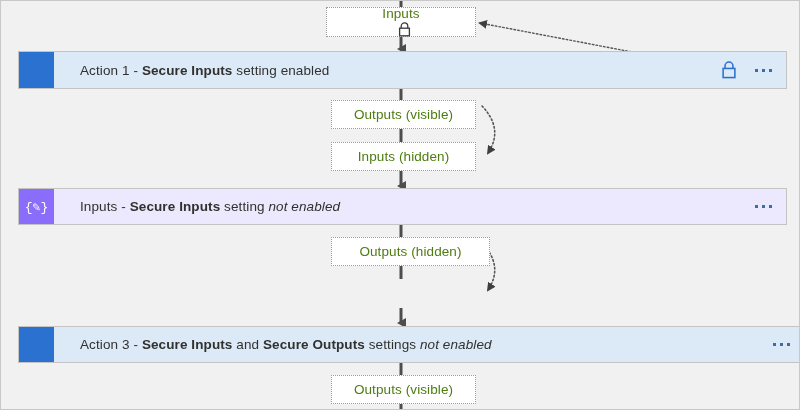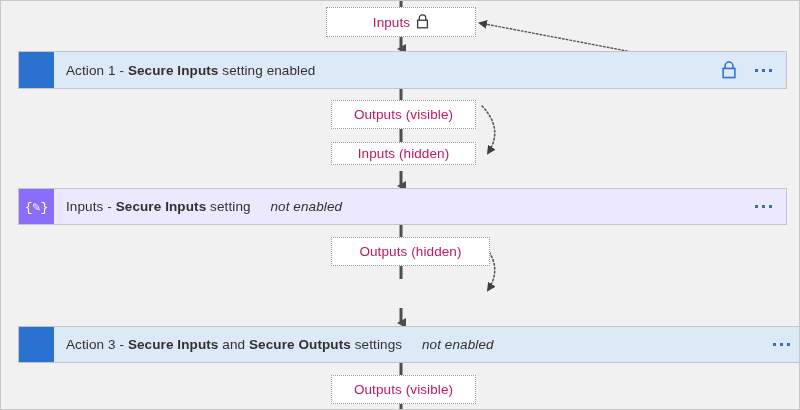--- a/index.html
+++ b/index.html
@@ -39,24 +39,25 @@
   
   .databox {
     position: absolute;
     box-sizing: border-box;
     background: #ffffff;
     border: 1px dotted #9b9b9b;
     display: flex;
     align-items: center;
     justify-content: center;
     font-size: 13.5px;
-    color: #be185d;
+    color: #4d7c0f;
     letter-spacing: .1px;
     z-index: 3;
     white-space: nowrap;
+    flex-direction: column;
   }
   .databox .lockglyph {
     display: inline-block;
     margin-left: 6px;
     position: relative;
     top: 1px;
   }
 
   
   .steprow {
@@ -79,28 +80,28 @@
     justify-content: center;
     color: #ffffff;
     font-size: 13px;
     font-family: "Liberation Mono", monospace;
   }
   .stepicon.blue   { background: #2b72d0; }
   .stepicon.purple { background: #8a6dfb; }
 
   .steplabel {
     flex: 1 1 auto;
-    padding-left: 12px;
+    padding-left: 26px;
     font-size: 13.5px;
     color: #31312f;
     white-space: nowrap;
     letter-spacing: .1px;
   }
   .steplabel b { font-weight: bold; }
-  .steplabel i { font-style: italic; margin-left: 16px; }
+  .steplabel i { font-style: italic; }
 
   .rowlock {
     flex: 0 0 auto;
     margin-right: 8px;
     display: flex;
     align-items: center;
   }
 
   .dots {
     flex: 0 0 auto;
@@ -185,21 +186,21 @@
       <i></i>
         <i></i>
         <i></i>
     </div>
   </div>
 
   <div class="databox" style="left:330px; top:99px; width:145px; height:29px;">
     <span>Outputs (visible)</span>
   </div>
 
-  <div class="databox" style="left:330px; top:141px; width:145px; height:23px;">
+  <div class="databox" style="left:330px; top:141px; width:145px; height:29px;">
     <span>Inputs (hidden)</span>
   </div>
 
   <div class="steprow purple" style="left:17px; top:187px; width:769px; height:37px;">
     <div class="stepicon purple">{✎}</div>
     <div class="steplabel">
       <span>Inputs - </span><b>Secure Inputs</b><span> setting </span><i>not enabled</i>
     </div>
     <div class="dots">
       <i></i>

